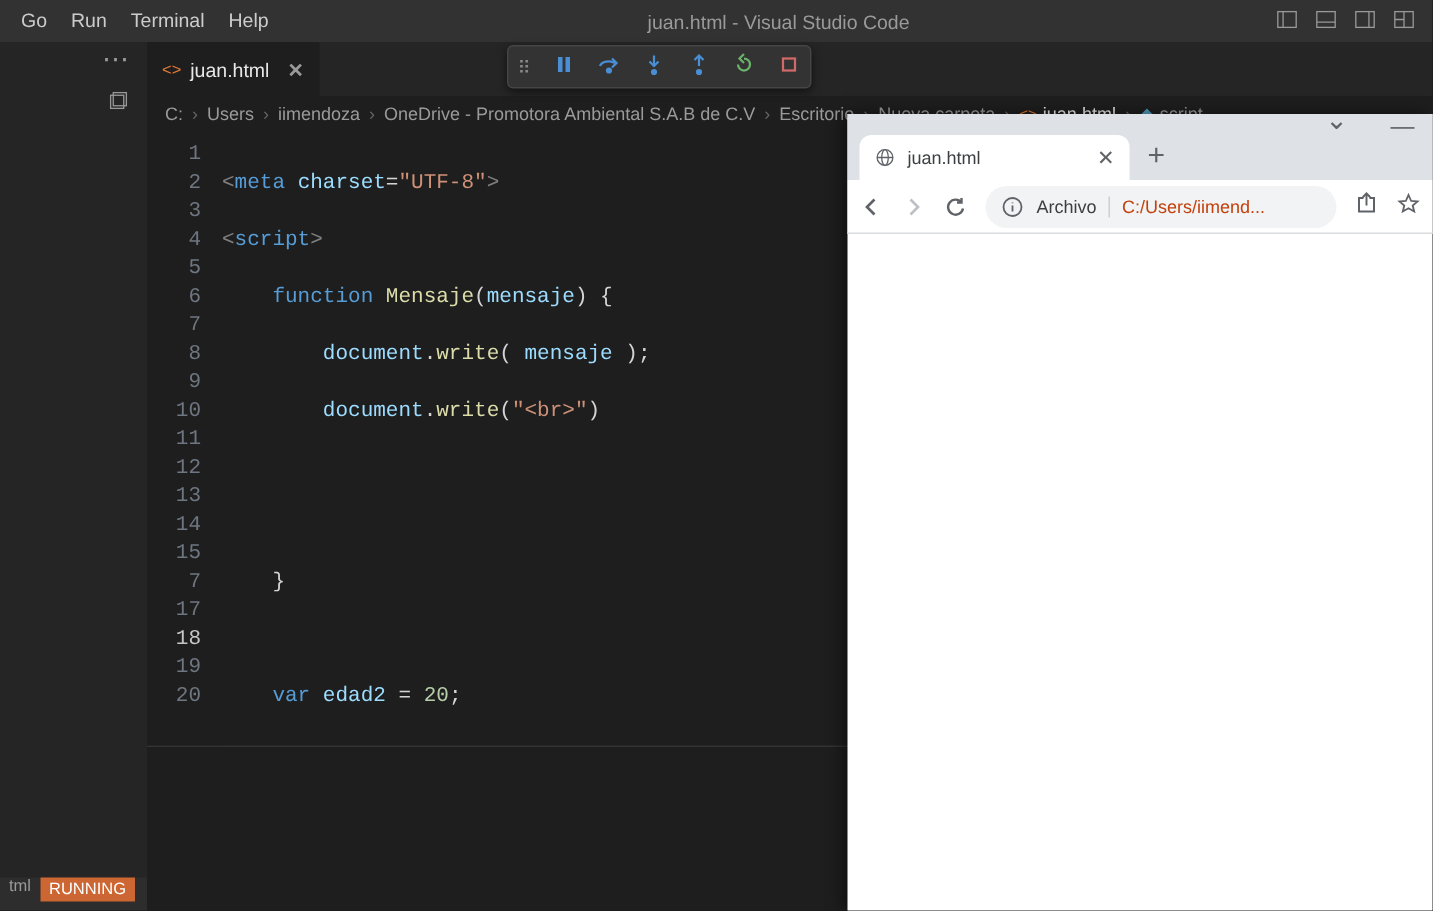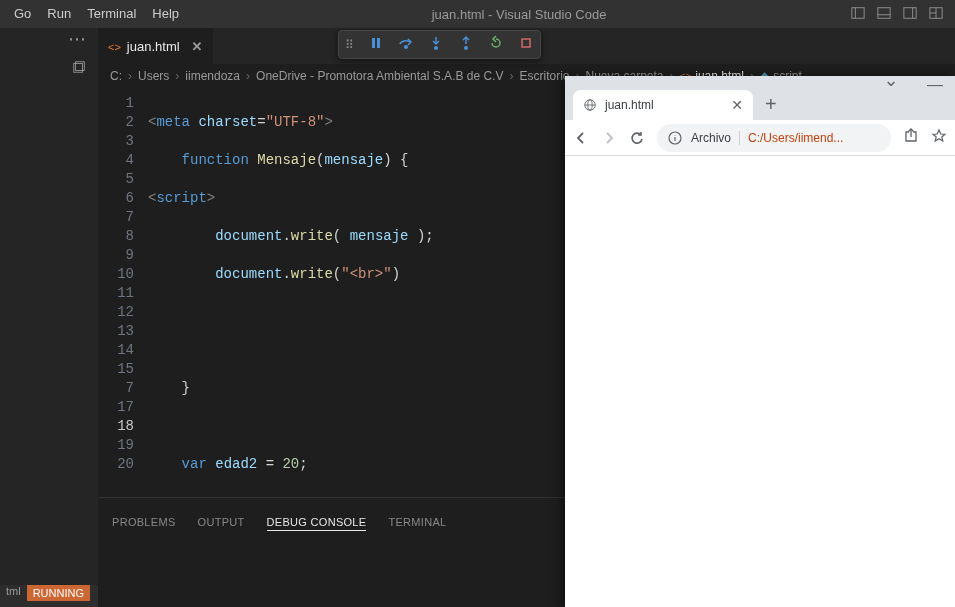--- a/index.html
+++ b/index.html
@@ -269,22 +269,22 @@
           <div>14</div>
           <div>15</div>
           <div>7</div>
           <div>17</div>
           <div style="color:#c6c6c6">18</div>
           <div>19</div>
           <div>20</div>
       </div>
       <div class="code">
 <div class="codeline"><span class="k-punc">&lt;</span><span class="k-tag">meta</span><span> </span><span class="k-attr">charset</span><span class="k-op">=</span><span class="k-str">"UTF-8"</span><span class="k-punc">&gt;</span></div>
+<div class="codeline"><span class="k-punc">&lt;</span><span class="k-tag">script</span><span class="k-punc">&gt;</span></div>
 <div class="codeline">    <span class="k-kw">function</span><span> </span><span class="k-fn">Mensaje</span><span>(</span><span class="k-var">mensaje</span><span>) {</span></div>
-<div class="codeline"><span class="k-punc">&lt;</span><span class="k-tag">script</span><span class="k-punc">&gt;</span></div>
 <div class="codeline">        <span class="k-var">document</span><span>.</span><span class="k-fn">write</span><span>( </span><span class="k-var">mensaje</span><span> );</span></div>
 <div class="codeline">        <span class="k-var">document</span><span>.</span><span class="k-fn">write</span><span>(</span><span class="k-str">"&lt;br&gt;"</span><span>)</span></div>
 <div class="codeline">        </div>
 <div class="codeline"> </div>
 <div class="codeline">    <span>}</span></div>
 <div class="codeline"> </div>
 <div class="codeline">    <span class="k-kw">var</span><span> </span><span class="k-var">edad2</span><span> = </span><span class="k-num">20</span><span>;</span></div>
 
 
 
@@ -292,26 +292,20 @@
 
 
 
 
 
       </div>
     </div>
 
     <div class="panel">
       <div class="panel-top-gap"></div>
-      <div class="panel-tabs">
-        <span class="ptab">PROBLEMS</span>
-        <span class="ptab">OUTPUT</span>
-        <span class="ptab active">DEBUG CONSOLE</span>
-        <span class="ptab">TERMINAL</span>
-      </div>
     </div>
   </div>
 </div>
 
 <div class="browser">
   <div class="browser-titlebar">
     <span class="browser-min">⌄</span>
     <span class="browser-dash">—</span>
   </div>
   <div class="browser-tabs">

